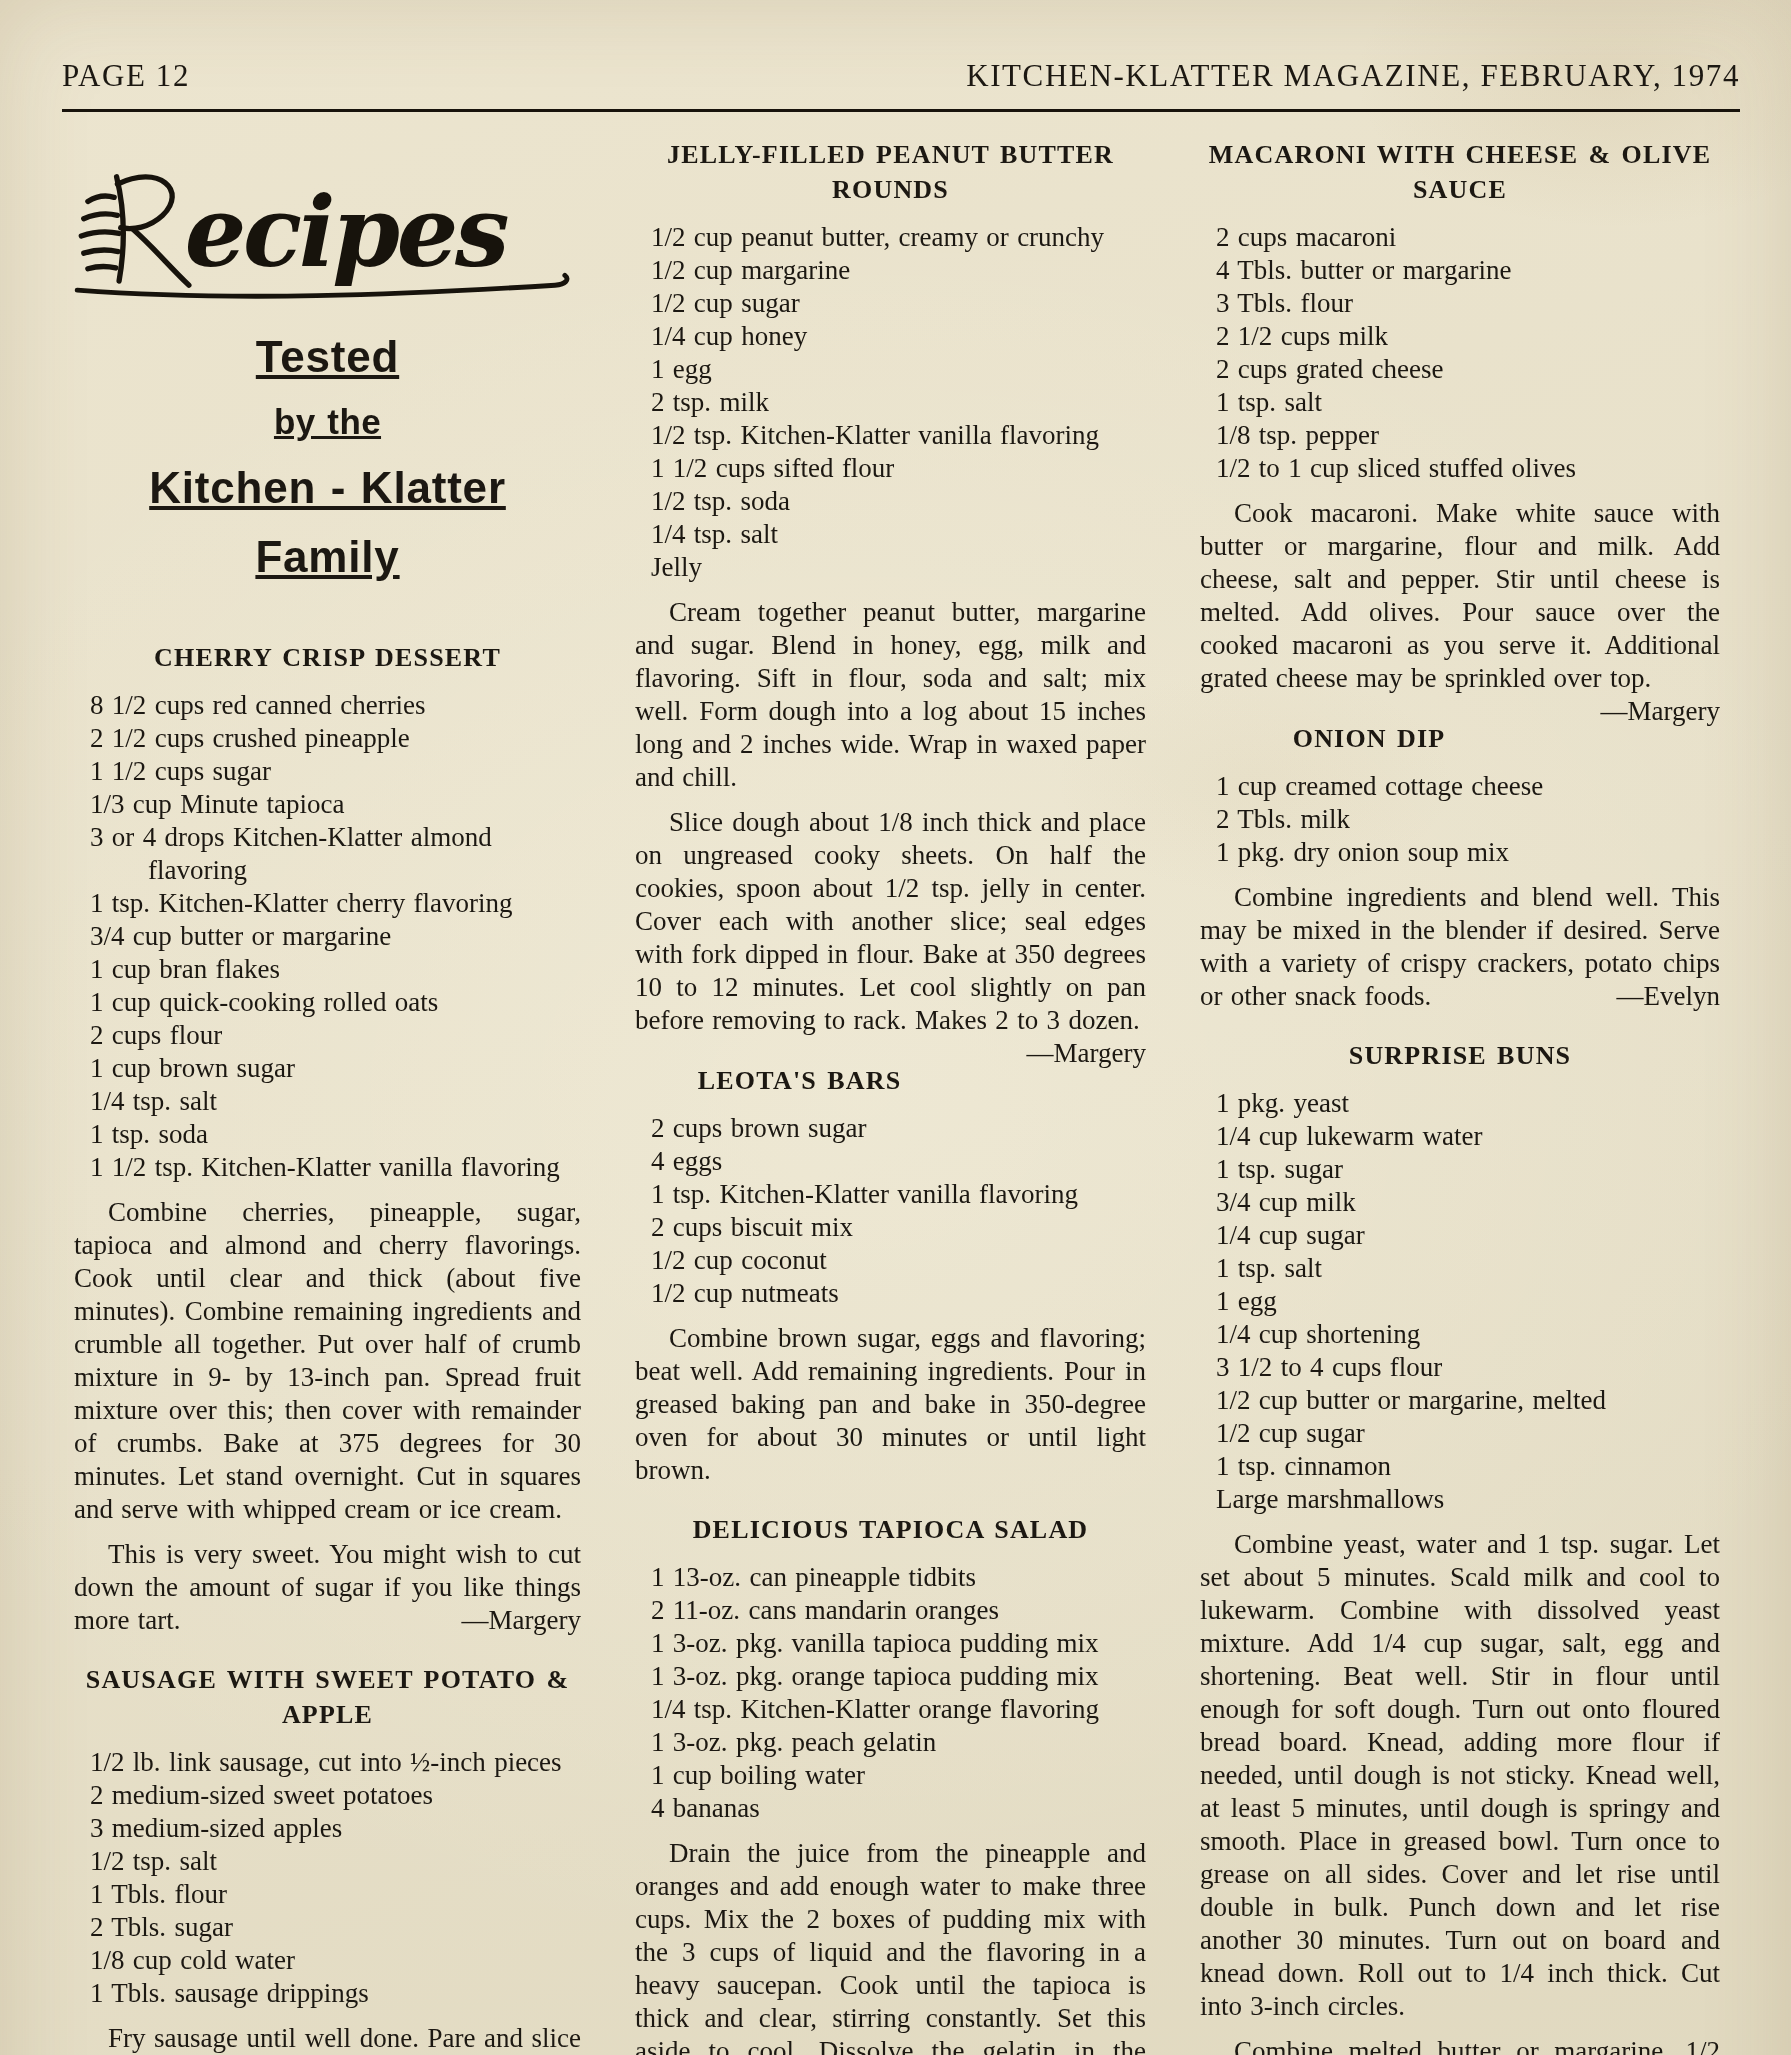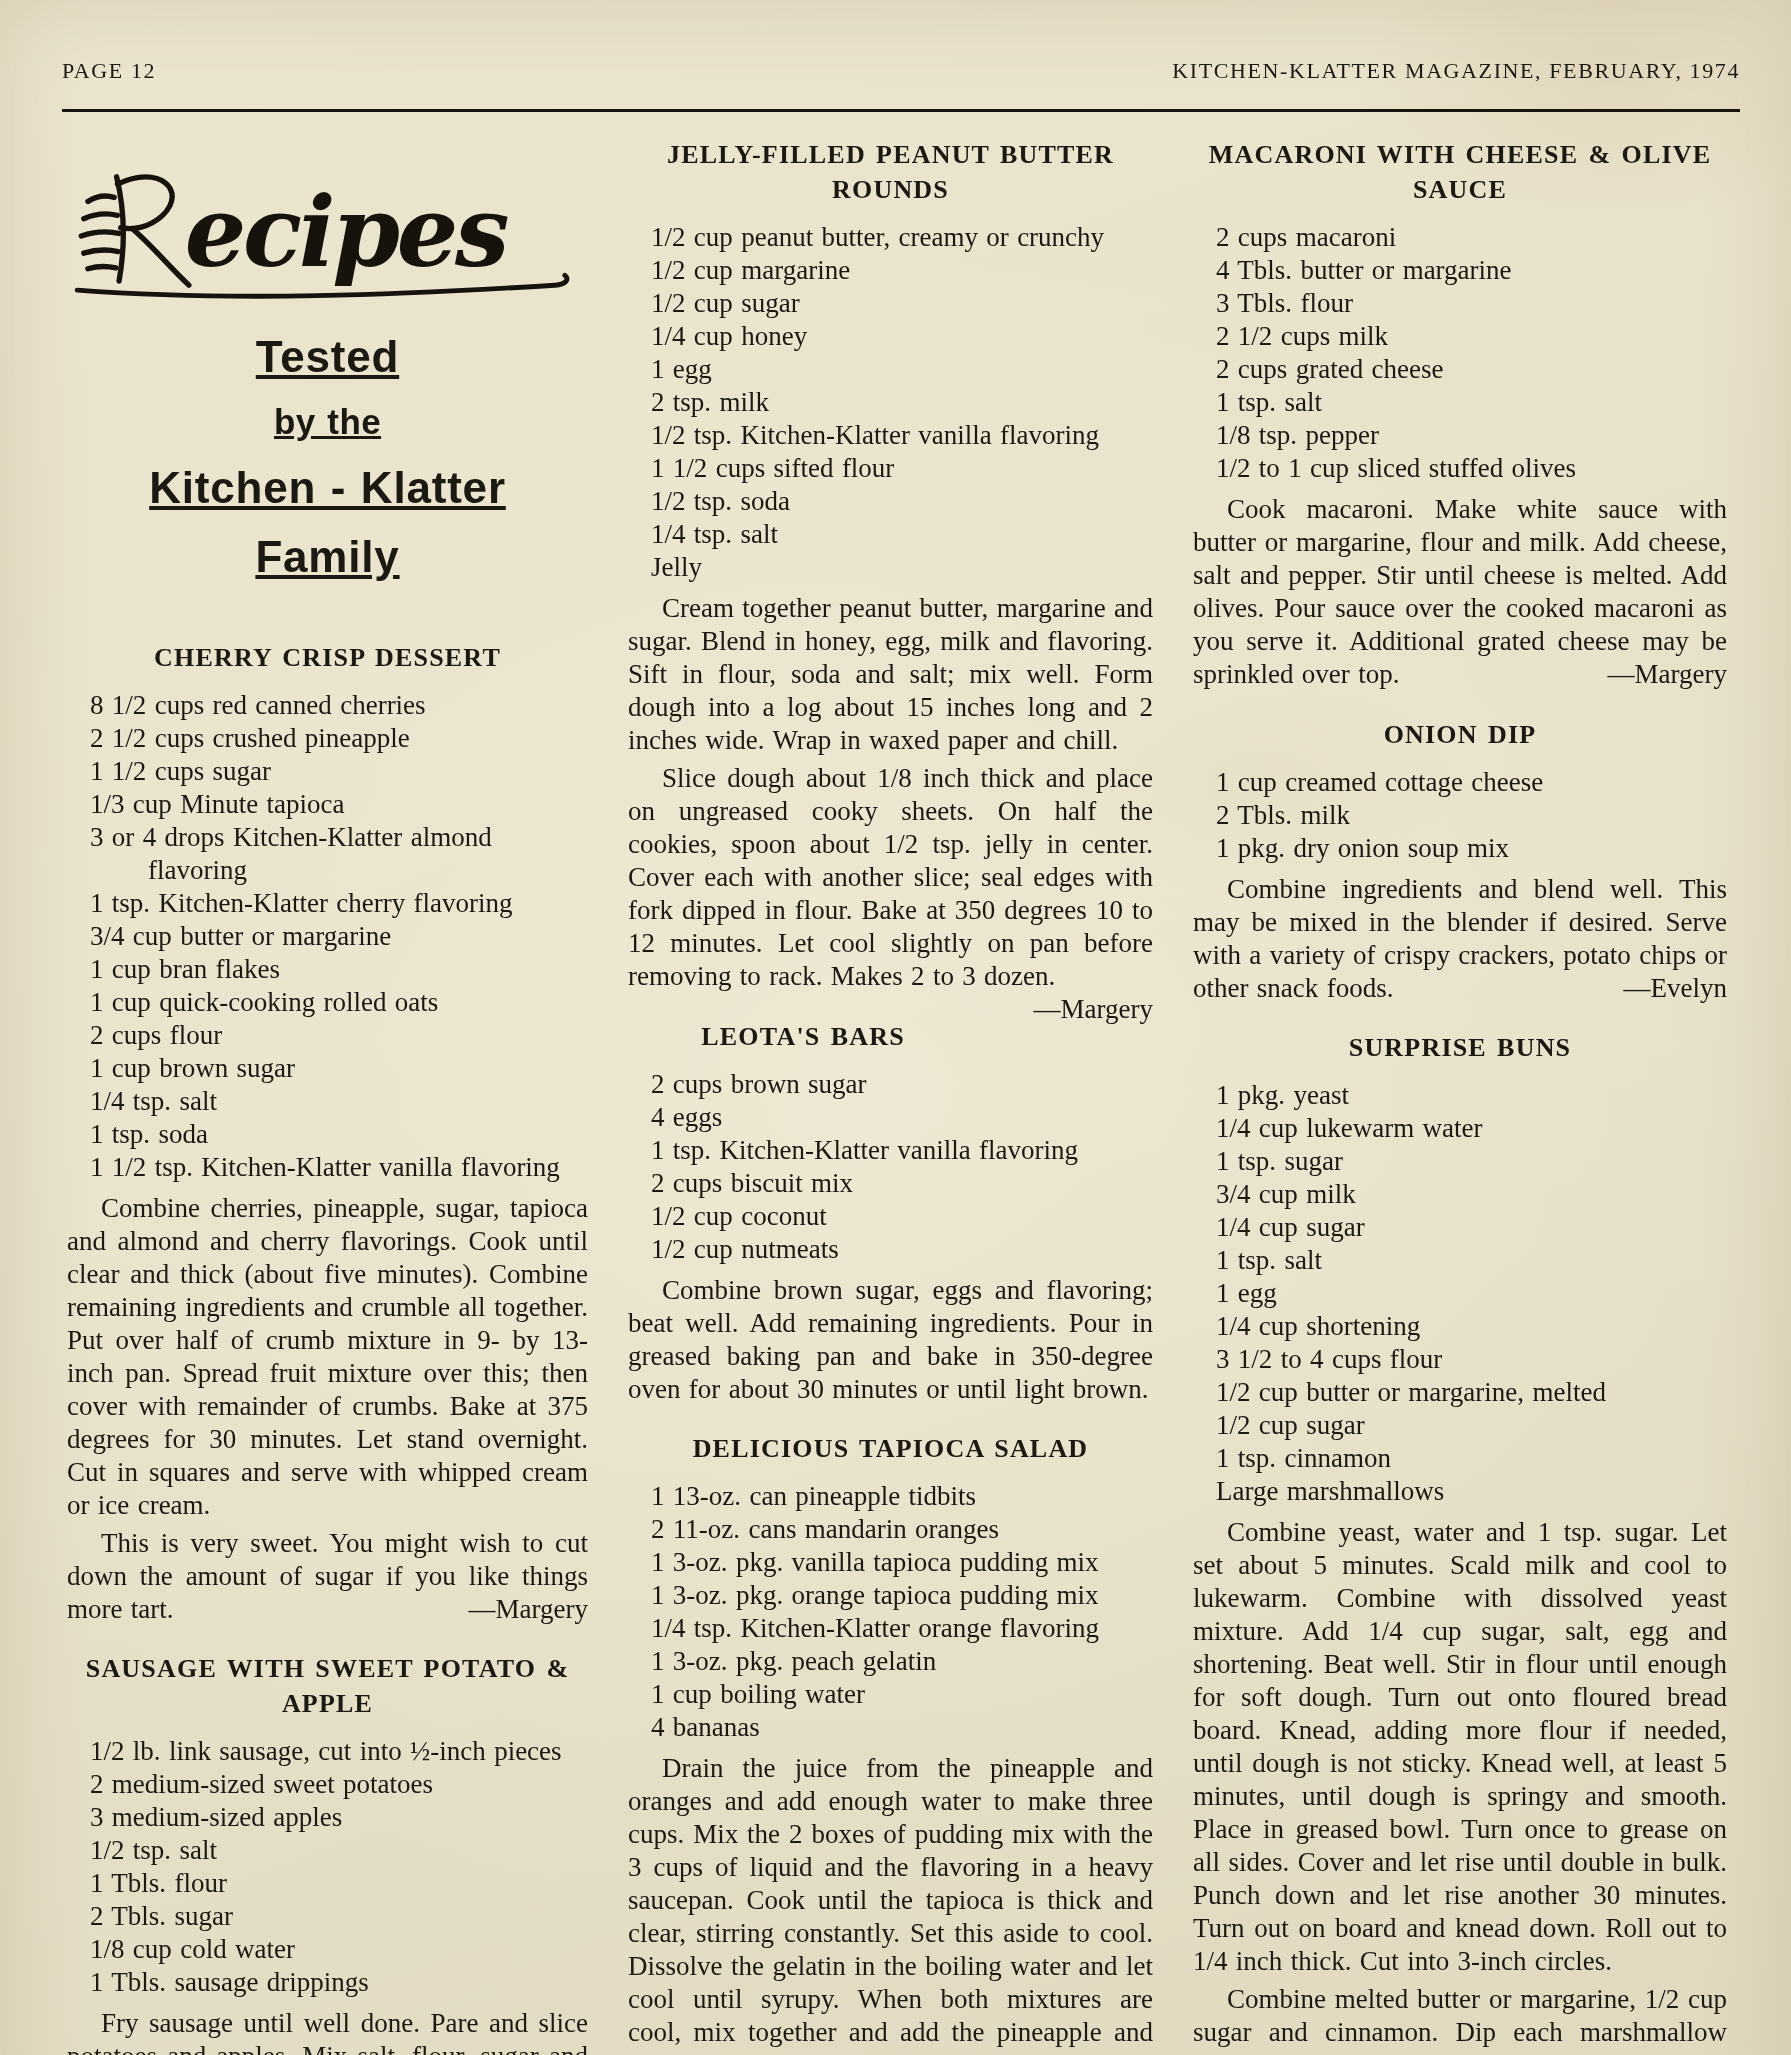--- a/index.html
+++ b/index.html
@@ -23,21 +23,21 @@
     box-shadow: inset 0 0 90px rgba(120,95,50,0.18);
   }
 
   
   .page-header {
     position: absolute;
     top: 58px; left: 62px; right: 52px;
     display: flex;
     justify-content: space-between;
     align-items: baseline;
-    font-size: 22px;
+    font-size: 31px;
     letter-spacing: 1.6px;
     white-space: nowrap;
   }
   .rule { background: #18130c; }
   .rule-top {
     position: absolute;
     top: 109px; left: 62px; right: 52px;
     height: 2.5px;
   }
 
@@ -81,21 +81,21 @@
     margin: 25.5px 0 14px 0;
     word-spacing: 2.5px;
   }
   .recipe:first-child .recipe-title { margin-top: 0; }
   .ingredients { list-style: none; margin: 8px; padding: 0; }
   .ingredient {
     padding-left: 78px;
     text-indent: -58px;
   }
   .para {
-    margin: 5px;
+    margin: 12px;
     text-align: justify;
     text-indent: 34px;
   }
   .attribution { float: right; padding-left: 16.4px; }
 </style>
 </head>
 <body>
 
 <div class="page">
 

